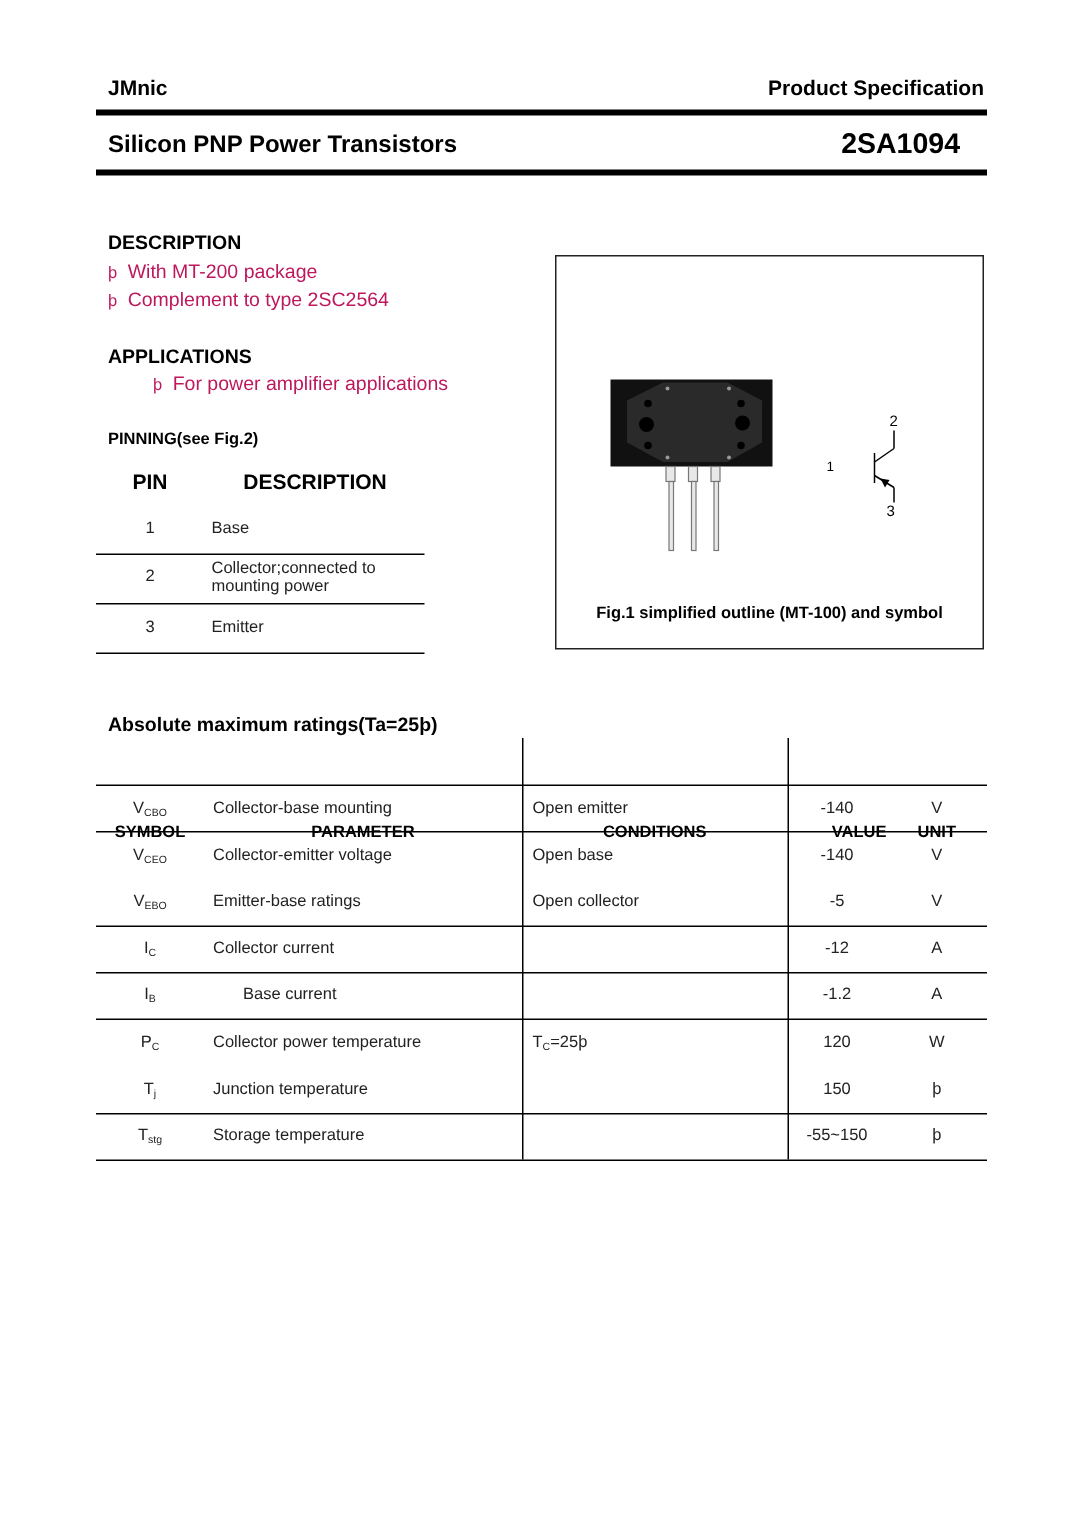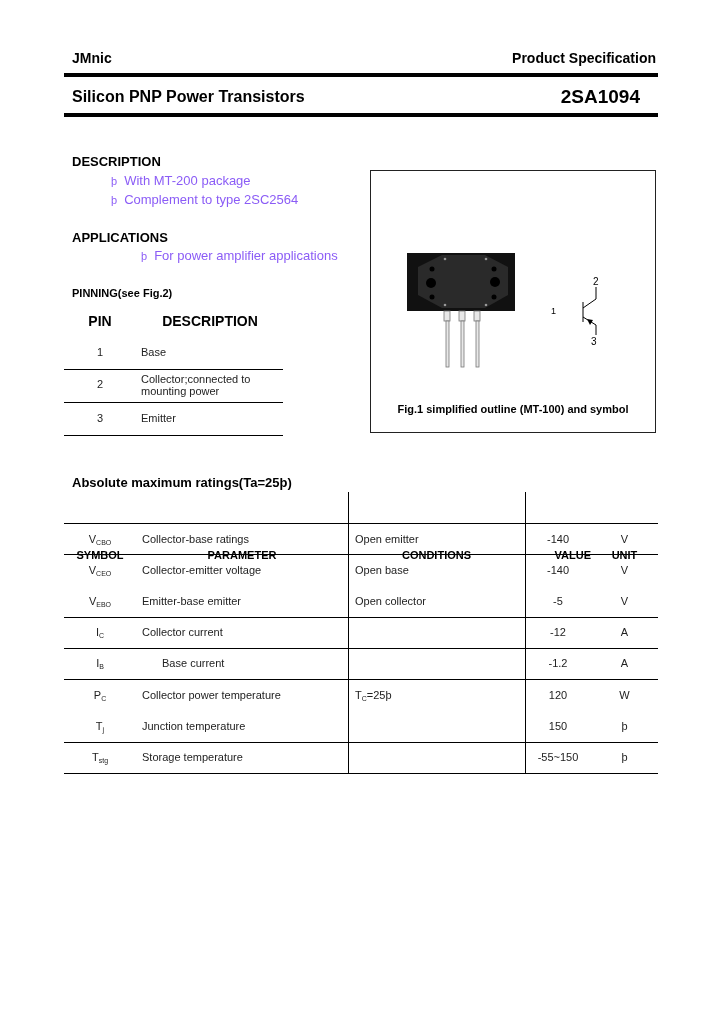--- a/index.html
+++ b/index.html
@@ -5,21 +5,21 @@
   html, body { margin:0; padding:0; background:#ffffff; }
   body { width:720px; height:1012px; position:relative; overflow:hidden;
          font-family:"Liberation Sans", sans-serif; color:#000; }
   .abs { position:absolute; }
   .hdr-left { left:72px; top:50px; font-size:14px; font-weight:bold; }
   .hdr-right { right:64px; top:50px; font-size:14px; font-weight:bold; }
   .rule { left:64px; width:594px; height:4px; background:#000; }
   .title-left { left:72px; top:88px; font-size:16px; font-weight:bold; }
   .title-right { right:80px; top:86px; font-size:19px; font-weight:bold; }
   .sec-h { font-size:13px; font-weight:bold; left:72px; }
-  .bullet { left:72px; font-size:13px; color:#8b5cf6;margin-left:39px; }
+  .bullet { left:72px; font-size:13px; color:#be185d; }
   .bullet .b { font-size:11px; margin-right:7px; }
   .pin-h { font-size:14px; font-weight:bold; }
   .pin-cell { font-size:11px; color:#222; }
   .hline { height:1px; background:#000; }
   .vline { width:1px; background:#000; }
   .fig-box { left:370px; top:170px; width:286px; height:263px; border:1px solid #222; box-sizing:border-box; }
   .fig-caption { left:370px; top:403px; width:286px; text-align:center; font-size:11px; font-weight:bold; }
   .amr-title { left:72px; top:475px; font-size:13px; font-weight:bold; }
   .th { font-size:11px; font-weight:bold; text-align:center;margin-top:48px; }
   .td { font-size:11px; color:#222; }
@@ -114,33 +114,33 @@
 <div class="abs vline" style="left:525px; top:492px; height:281px;"></div>
 <div class="abs hline" style="left:64px; top:523px; width:594px;"></div>
 <div class="abs hline" style="left:64px; top:554px; width:594px;"></div>
 <div class="abs hline" style="left:64px; top:617px; width:594px;"></div>
 <div class="abs hline" style="left:64px; top:648px; width:594px;"></div>
 <div class="abs hline" style="left:64px; top:679px; width:594px;"></div>
 <div class="abs hline" style="left:64px; top:742px; width:594px;"></div>
 <div class="abs hline" style="left:64px; top:773px; width:594px;"></div>
 
 <div class="abs td center" style="left:64px; top:533px; width:72px;"><span>V</span><sub>CBO</sub></div>
-<div class="abs td" style="left:142px; top:533px;">Collector-base ratings</div>
+<div class="abs td" style="left:142px; top:533px;">Collector-base mounting</div>
 <div class="abs td" style="left:355px; top:533px;">Open emitter</div>
 <div class="abs td center" style="left:525px; top:533px; width:66px;">-140</div>
 <div class="abs td center" style="left:591px; top:533px; width:67px;">V</div>
 
 <div class="abs td center" style="left:64px; top:564px; width:72px;"><span>V</span><sub>CEO</sub></div>
 <div class="abs td" style="left:142px; top:564px;">Collector-emitter voltage</div>
 <div class="abs td" style="left:355px; top:564px;">Open base</div>
 <div class="abs td center" style="left:525px; top:564px; width:66px;">-140</div>
 <div class="abs td center" style="left:591px; top:564px; width:67px;">V</div>
 
 <div class="abs td center" style="left:64px; top:595px; width:72px;"><span>V</span><sub>EBO</sub></div>
-<div class="abs td" style="left:142px; top:595px;">Emitter-base emitter</div>
+<div class="abs td" style="left:142px; top:595px;">Emitter-base ratings</div>
 <div class="abs td" style="left:355px; top:595px;">Open collector</div>
 <div class="abs td center" style="left:525px; top:595px; width:66px;">-5</div>
 <div class="abs td center" style="left:591px; top:595px; width:67px;">V</div>
 
 <div class="abs td center" style="left:64px; top:626px; width:72px;"><span>I</span><sub>C</sub></div>
 <div class="abs td" style="left:142px; top:626px;">Collector current</div>
 <div class="abs td" style="left:355px; top:626px;"></div>
 <div class="abs td center" style="left:525px; top:626px; width:66px;">-12</div>
 <div class="abs td center" style="left:591px; top:626px; width:67px;">A</div>
 

